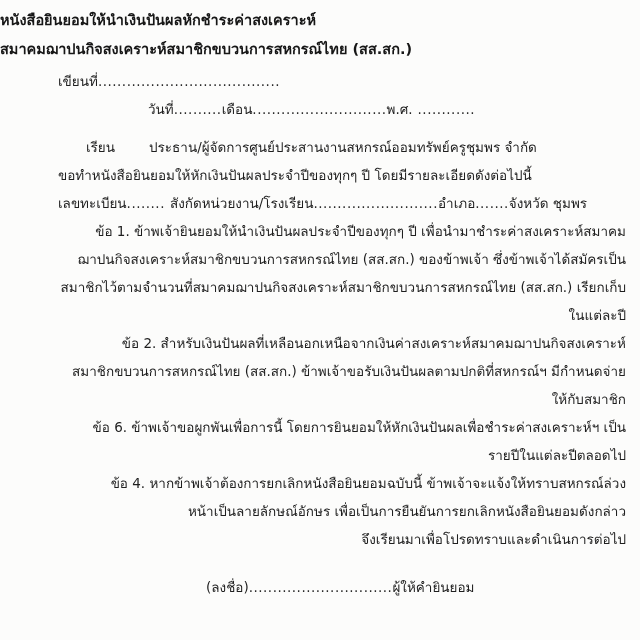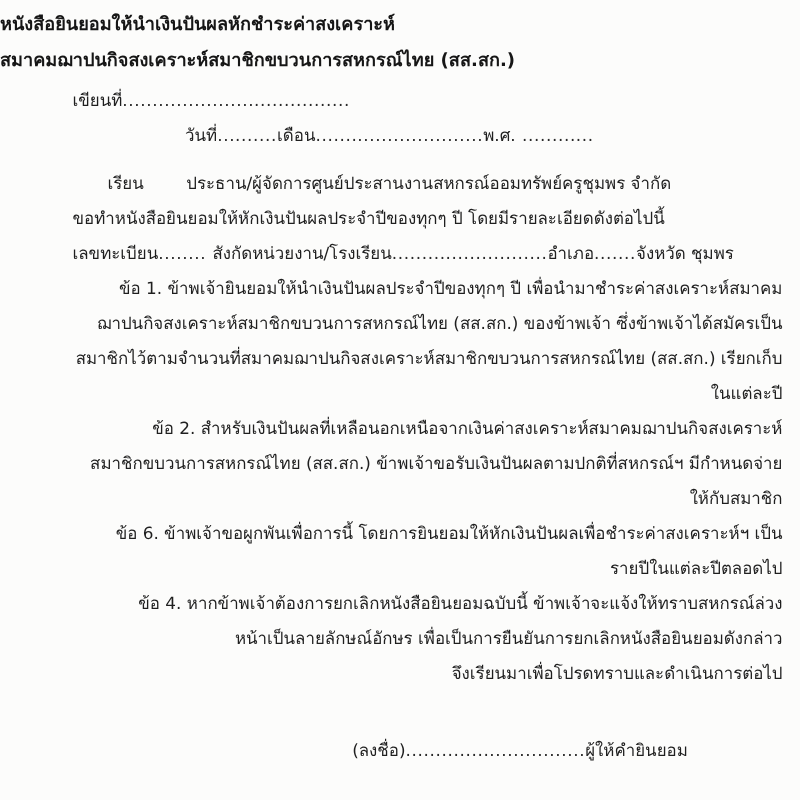--- a/index.html
+++ b/index.html
@@ -20,21 +20,21 @@
   .body { margin-top: 6px; line-height: 28px; }
   .row { white-space: nowrap; }
   .written-at { text-align: left; padding-right: 32px; }
   .date-line { margin-left: 90px; }
   .salutation { margin-top: 10px; margin-left: 28px; }
   .sal-label { display: inline-block; margin-right: 34px; }
   .indent { text-indent: 30px; }
   .clause { margin: 0; text-indent: 30px; text-align: right; }
   .dots { letter-spacing: 0.5px; color: #2a2a2a; }
   .gap-r { margin-right: 5px; }
-  .sig-block { margin-top: 34px; margin-left: 148px; text-align: center; }
+  .sig-block { margin-top: 20px; margin-left: 148px; }
   .sig-row { white-space: nowrap; }
   .sig-name { margin-left: 26px; margin-top: 2px; }
 </style>
 </head>
 <body>
 
 <div class="page">
 
   <div class="title-wrap">
     <div class="title">หนังสือยินยอมให้นำเงินปันผลหักชำระค่าสงเคราะห์</div>

